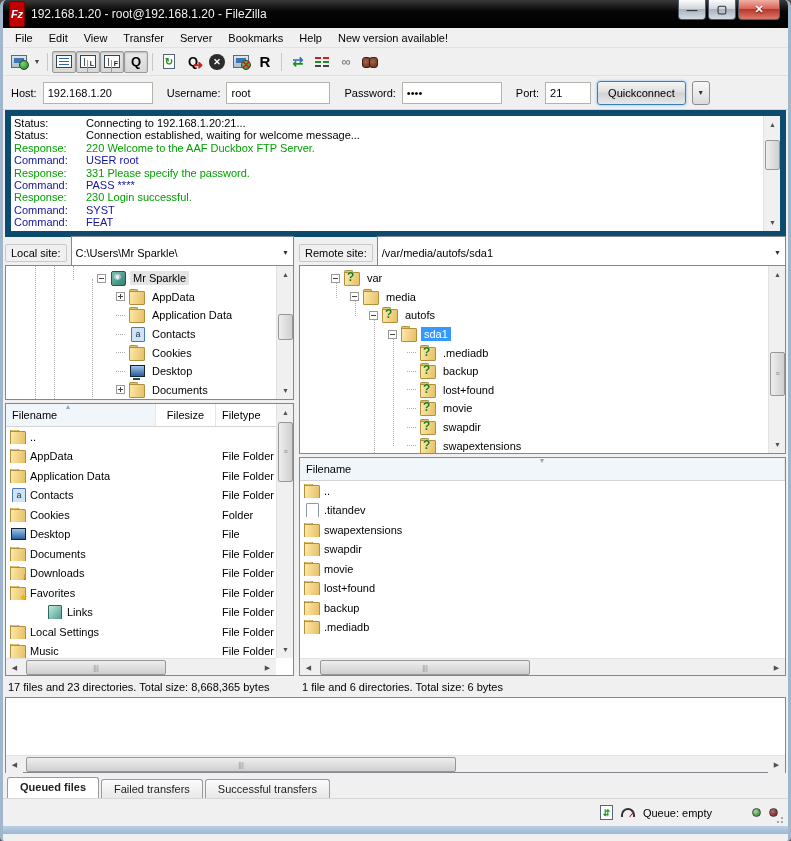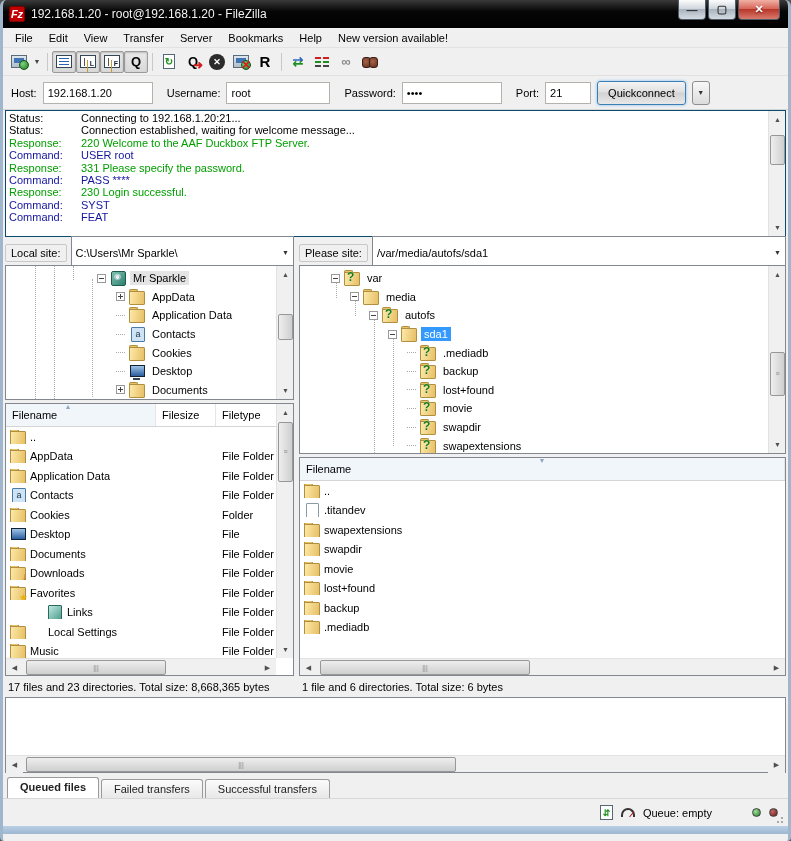--- a/index.html
+++ b/index.html
@@ -3,21 +3,21 @@
 <meta charset="utf-8">
 <style>
   * { margin:0; padding:0; box-sizing:border-box; }
   html,body { width:791px; height:841px; background:#555; font-family:"Liberation Sans", sans-serif; }
   .win { position:relative; width:791px; height:841px; display:flex; flex-direction:column;
          border-radius:6px 6px 4px 4px; overflow:hidden; background:#f0f0f0;
          border-left:3px solid #9fb6cc; border-right:3px solid #9fb6cc; }
   
   .titlebar { height:28px; background:linear-gradient(#3a3a3a,#060606 40%,#000); display:flex; align-items:center;
               padding:0 6px; position:relative; flex:0 0 28px; }
-  .t-icon { width:16px; height:16px; background:#c00000; border-radius:2px; color:#fff; font-size:11px; font-weight:bold;
+  .t-icon { width:16px; height:26px; background:#c00000; border-radius:2px; color:#fff; font-size:11px; font-weight:bold;
             font-style:italic; display:flex; align-items:center; justify-content:center; margin-right:6px; border:1px solid #7a0000;}
   .t-title { color:#f2f2f2; font-size:12px; text-shadow:0 1px 2px #000; }
   .winbtns { position:absolute; right:8px; top:0; display:flex; }
   .wbtn { width:28px; height:20px; border:1px solid #4e5a66; border-top:none; border-radius:0 0 4px 4px;
           background:linear-gradient(#fdfdfd,#cfd6dd 45%,#aab4bf 50%,#d4dbe2); display:flex; align-items:center;
           justify-content:center; font-size:11px; color:#333; margin-left:2px; font-weight:bold; }
   .wbtn.close { width:42px; background:linear-gradient(#f2b0a4,#d6675a 45%,#b8372a 50%,#d97b6d); color:#fff;
                 text-shadow:0 1px 1px #6b1208; }
   
   .menubar { height:20px; background:#f0f0f0; display:flex; align-items:center; padding-left:4px;
@@ -61,21 +61,21 @@
   .quickbar { height:34px; background:#f0f0f0; display:flex; align-items:center; padding-left:8px; gap:6px;
               border-bottom:1px solid #d5d5d5; flex:0 0 34px; }
   .qlabel { font-size:11px; color:#000; }
   .qinput { height:22px; border:1px solid #b5b2ad; background:#fff; font-size:11px; padding:0 4px;
             font-family:"Liberation Sans", sans-serif; }
   .qbtn { height:24px; padding:0 10px; font-size:11px; border:1px solid #3c7fb1; border-radius:3px;
           background:linear-gradient(#f4f4f4,#e0e0e0 45%,#d2d2d2 50%,#e8e8e8); box-shadow:0 0 3px #7ab8f5; }
   .qdrop { height:24px; width:18px; border:1px solid #8e8e8e; border-radius:3px; background:linear-gradient(#f8f8f8,#dcdcdc);
            display:flex; align-items:center; justify-content:center; font-size:7px; color:#333; }
   
-  .logpane { height:127px; flex:0 0 127px; background:#fff; border:1px solid #0c4a6e; margin:0 2px; position:relative;
+  .logpane { height:127px; flex:0 0 127px; background:#fff; border:6px solid #0c4a6e; margin:0 2px; position:relative;
              overflow:hidden; padding:1px 0 0 3px; }
   .logline { font-size:11px; line-height:12.4px; white-space:nowrap; }
   .lpre { display:inline-block; width:72px; }
   .logline.status { color:#000; }
   .logline.response { color:#00a000; }
   .logline.command { color:#1414a0; }
   
   .vsb { position:absolute; top:0; right:0; width:17px; bottom:0; background:#f0f0f0; border-left:1px solid #e2e2e2; }
   .sb-btn { position:absolute; left:0; width:17px; height:17px; display:flex; align-items:center; justify-content:center;
             font-size:7px; color:#505050; background:#f0f0f0; }
@@ -336,21 +336,21 @@
           <div class="sb-btn sb-down">▼</div>
         </div>
       </div>
       <div style="height:3px; flex:0 0 3px;"></div>
       <div class="listblock">
         <div class="lheader">
           <div class="hcol sorted" style="width:150px;">
               <span class="sortmark" style="left:62px;">▲</span>
               <span>Filename</span>
             </div>
-          <div class="hcol csize" style="width:60px; justify-content:flex-start;">
+          <div class="hcol csize" style="width:60px; justify-content:center;">
               <span>Filesize</span>
             </div>
           <div class="hcol" style="flex:1;">
               <span>Filetype</span>
             </div>
         </div>
         <div class="rows-wrap">
           <div class="lrow">
               <span class="cname" style="width:150px;">
                 <span class="ic ic-folder"></span>
@@ -429,21 +429,21 @@
             </div>
           <div class="lrow">
               <span class="cname" style="width:150px;padding-left:41px;">
                 <span class="ic ic-links"></span>
                 <span>Links</span>
               </span>
               <span class="csize" style="width:60px;"></span>
               <span style="flex:1; padding-left:6px;">File Folder</span>
             </div>
           <div class="lrow">
-              <span class="cname" style="width:150px;gap:18px;">
+              <span class="cname" style="width:150px;">
                 <span class="ic ic-folder"></span>
                 <span>Local Settings</span>
               </span>
               <span class="csize" style="width:60px;"></span>
               <span style="flex:1; padding-left:6px;">File Folder</span>
             </div>
           <div class="lrow">
               <span class="cname" style="width:150px;">
                 <span class="ic ic-folder"></span>
                 <span>Music</span>
@@ -467,21 +467,21 @@
           <div class="sb-btn sb-right">▶</div>
         </div>
       </div>
       <div class="statusline">17 files and 23 directories. Total size: 8,668,365 bytes</div>
     </div>
 
     <div class="splitter"></div>
 
     <div class="colR">
       <div class="sitebar">
-        <span class="slabel">Please site:</span>
+        <span class="slabel">Remote site:</span>
         <div class="combo">
           <span>/var/media/autofs/sda1</span>
           <span class="combo-arrow">▼</span>
         </div>
       </div>
       <div class="treepane treeR">
         <div class="vguide" style="left:36px; top:14px; height:18px;"></div>
         <div class="vguide" style="left:55px; top:32px; height:18px;"></div>
         <div class="vguide" style="left:74px; top:50px; height:139px;"></div>
         <div class="vguide" style="left:93px; top:69px; height:111px;"></div>

